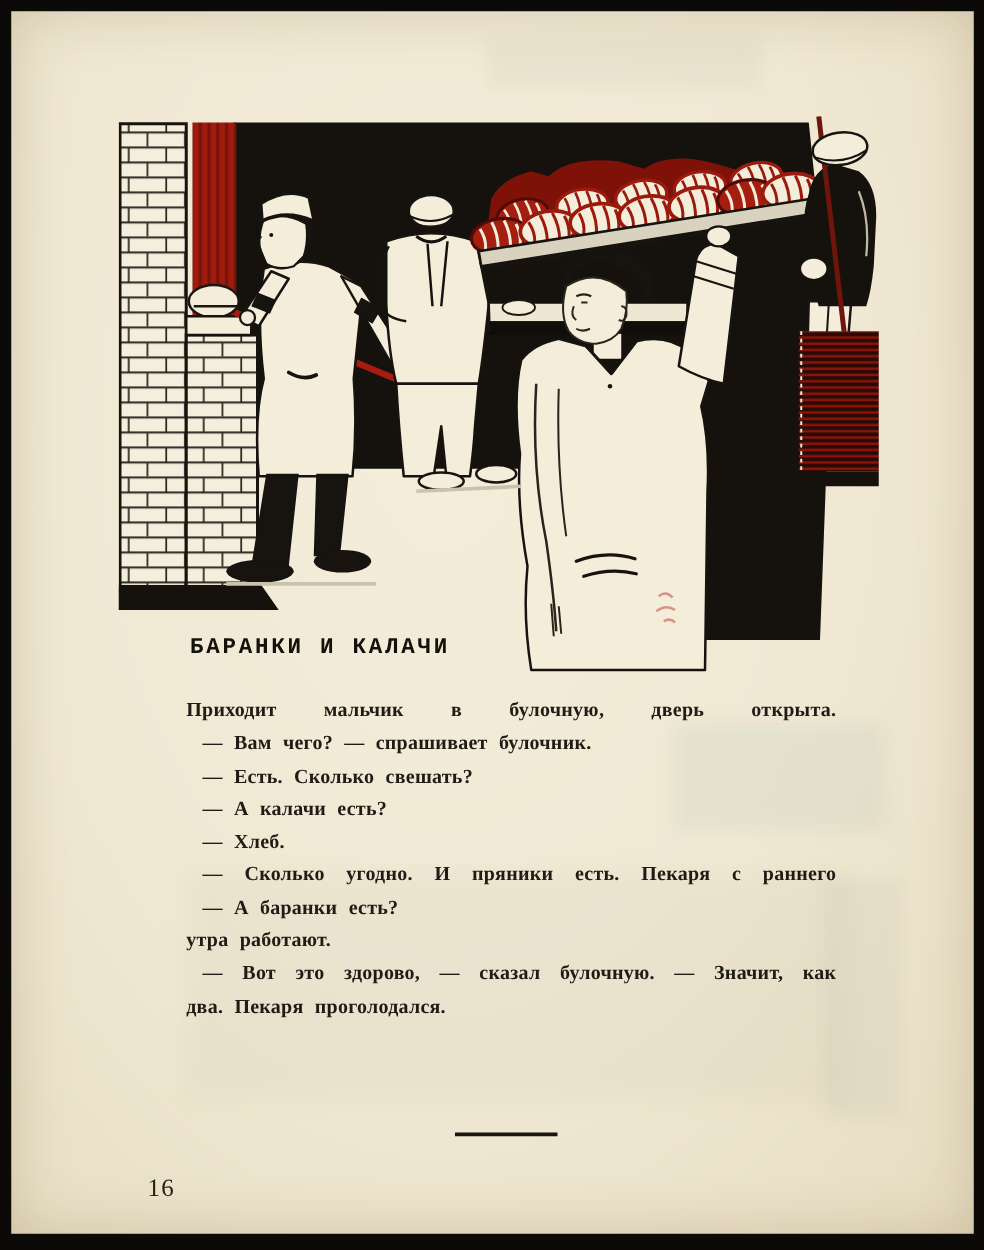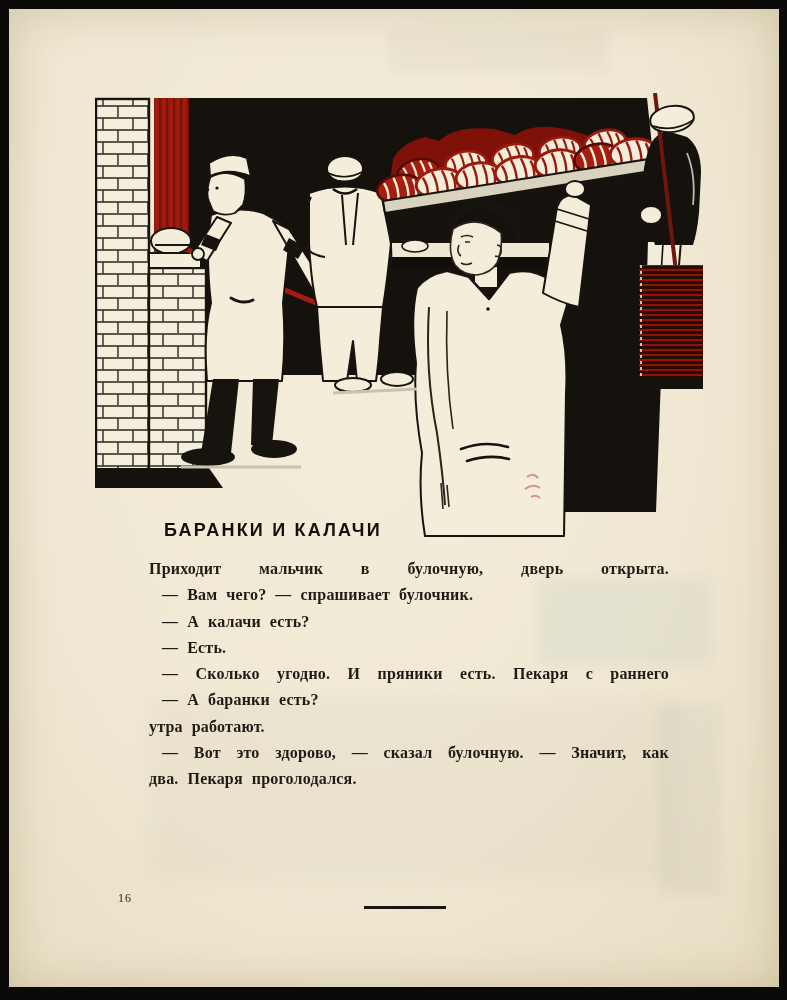--- a/index.html
+++ b/index.html
@@ -15,37 +15,37 @@
     font-family:"Liberation Serif", serif;
   }
   .frame{position:relative;width:787px;height:1000px;background:var(--frame);}
   .paper{
     position:absolute;left:9px;top:9px;right:8px;bottom:13px;
     background:radial-gradient(ellipse at 45% 35%, #f3edda 0%, #f0e8d3 55%, #e7dcc1 100%);
     box-shadow:inset 0 0 46px rgba(110,90,40,.22);
   }
   .art{position:absolute;left:86px;top:84px;width:615px;height:445px;}
   .title{
-    position:absolute;left:143px;top:499px;margin:12px;
-    font-family:Liberation Sans, sans-serif;
+    position:absolute;left:143px;top:499px;margin:0;
+    font-family:Liberation Mono, monospace;
     font-size:18px;font-weight:700;letter-spacing:2.2px;
     color:#14110c;
   }
   .text{
     position:absolute;left:128px;top:547px;width:520px;
     font-size:16px;font-weight:700;color:#201c15;
     letter-spacing:.2px;word-spacing:.3em;margin-left:12px;
   }
   .ln{margin:0;height:26.3px;line-height:26.3px;white-space:nowrap;}
   .ln.just{white-space:normal;text-align:justify;text-align-last:justify;}
   .ln.indent{padding-left:13px;}
   .ln.just.indent{text-indent:13px;padding-left:0;}
   .pageno{
-    position:absolute;left:109px;top:882px;
-    font-size:12px;font-weight:400;color:#241f17;letter-spacing:1px;
+    position:absolute;left:109px;top:931px;
+    font-size:20px;font-weight:400;color:#241f17;letter-spacing:1px;
   }
   .divider{
     position:absolute;left:355px;top:897px;width:82px;height:3px;
     background:#1a1712;
   }
   .ghost{position:absolute;pointer-events:none;}
   .g1{left:530px;top:570px;width:170px;height:85px;background:rgba(140,175,165,.12);filter:blur(7px);}
   .g2{left:140px;top:690px;width:530px;height:180px;background:rgba(150,160,125,.07);filter:blur(9px);}
   .g3{left:650px;top:695px;width:62px;height:190px;background:rgba(145,160,140,.09);filter:blur(6px);}
   .g4{left:380px;top:20px;width:220px;height:42px;background:rgba(150,150,130,.08);filter:blur(6px);}
@@ -206,22 +206,23 @@
       <g opacity="0.55">
         <path d="M432,384 q6,-5 11,1 M430,396 q8,-6 15,-1 M436,404 q5,-3 9,1" fill="none" stroke="#c4483c" stroke-width="2"></path>
       </g>
     </svg>
 
     <h1 class="title">БАРАНКИ И КАЛАЧИ</h1>
 
     <div class="text">
       <p class="ln just">Приходит мальчик в булочную, дверь открыта.</p>
       <p class="ln indent">— Вам чего? — спрашивает булочник.</p>
+      <p class="ln indent">— Есть. Сколько свешать?</p>
       <p class="ln indent">— А калачи есть?</p>
-      <p class="ln indent">— Есть.</p>
+      <p class="ln indent">— Хлеб.</p>
       <p class="ln just indent">— Сколько угодно. И пряники есть. Пекаря с раннего</p>
       <p class="ln indent">— А баранки есть?</p>
       <p class="ln">утра работают.</p>
       <p class="ln just indent">— Вот это здорово, — сказал булочную. — Значит, как</p>
       <p class="ln">два. Пекаря проголодался.</p>
     </div>
 
     <div class="pageno">16</div>
     <div class="divider"></div>
 

